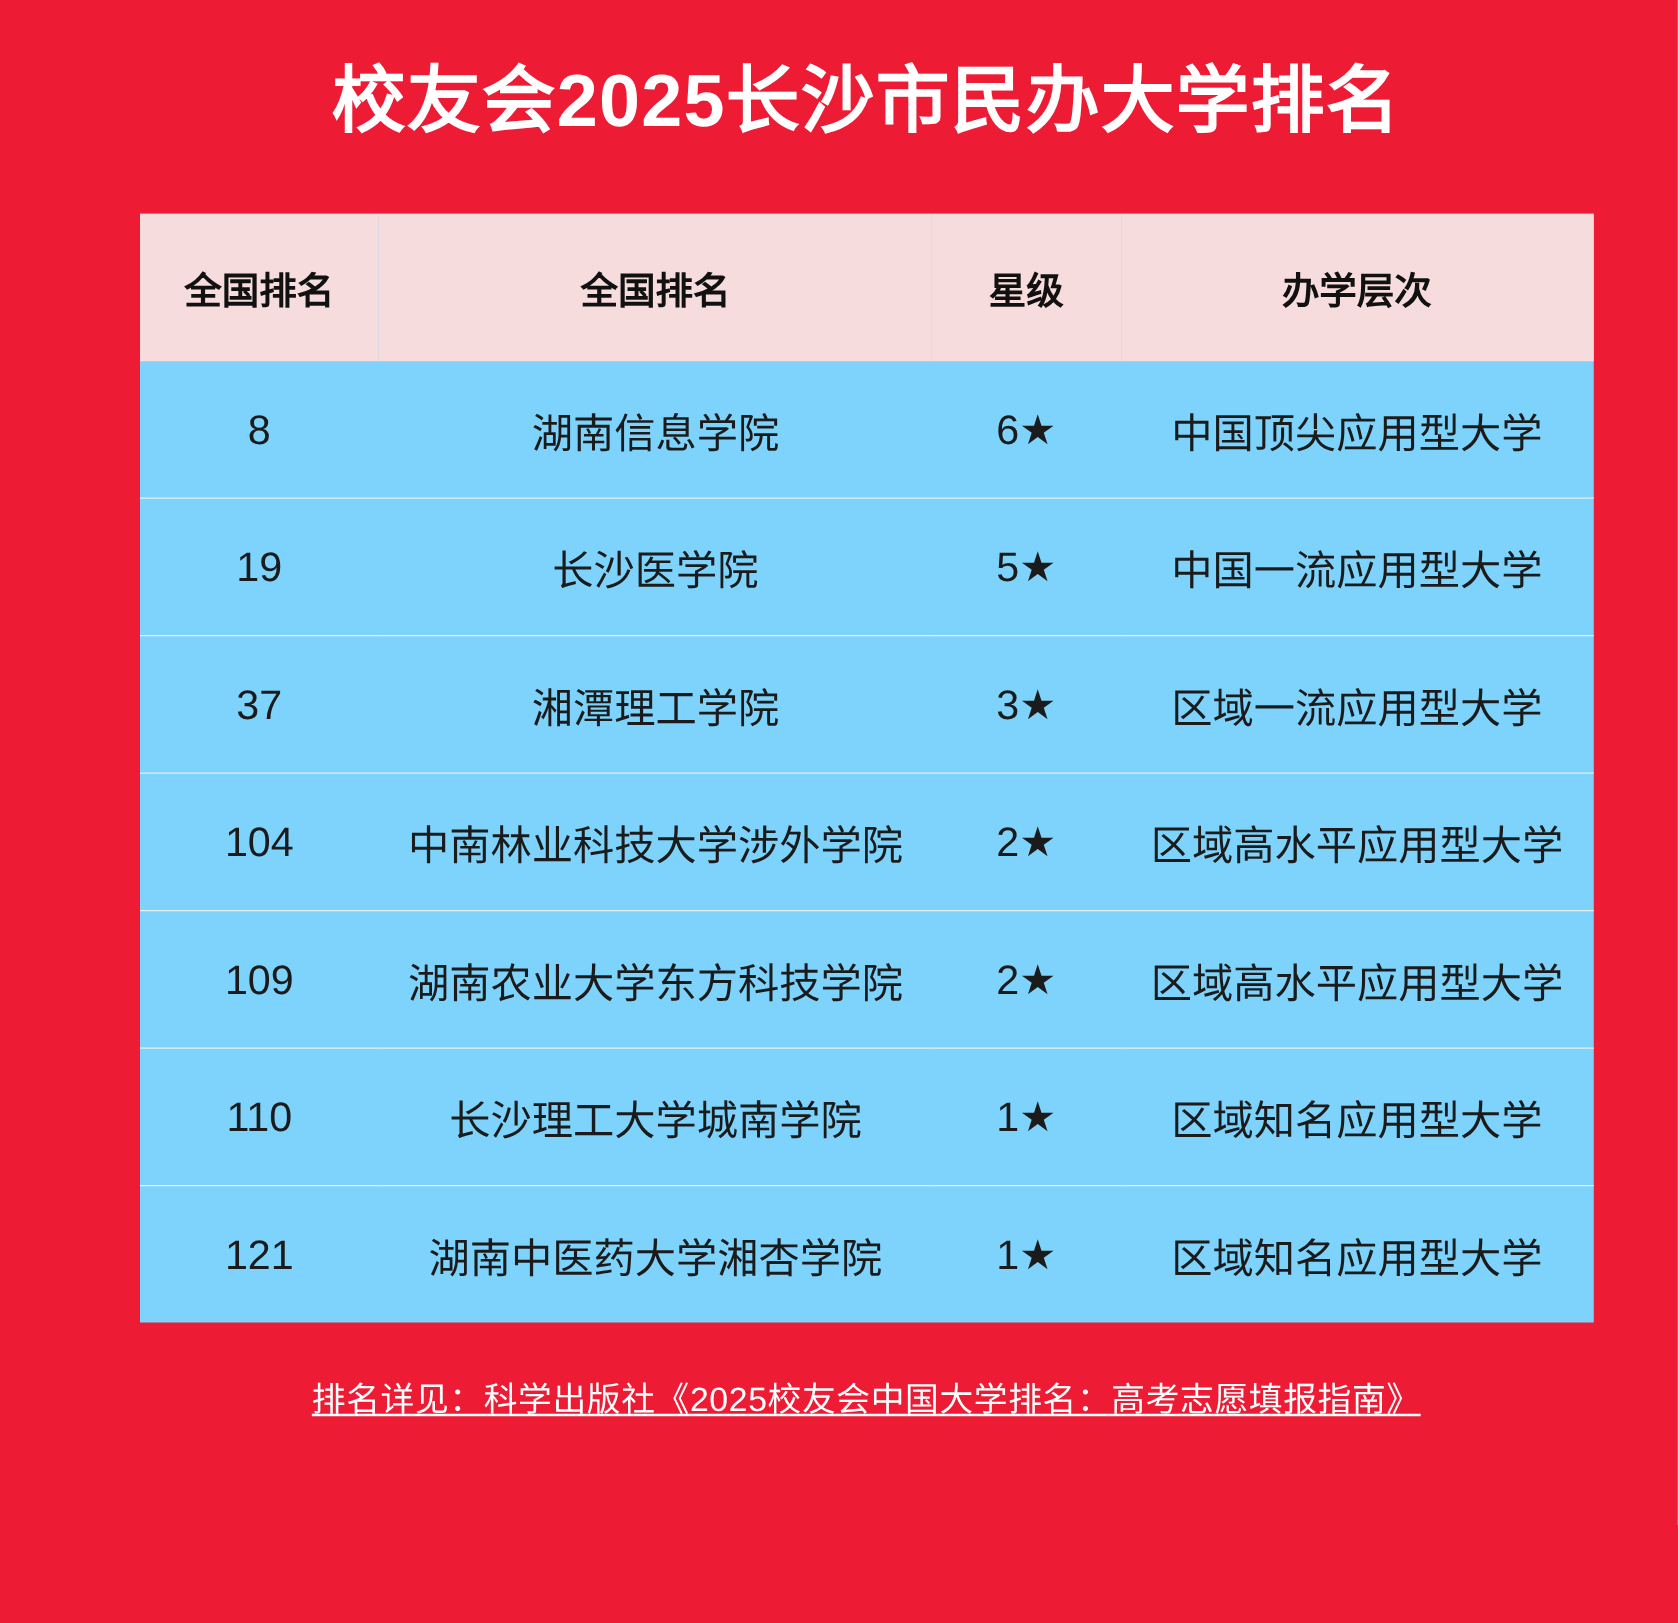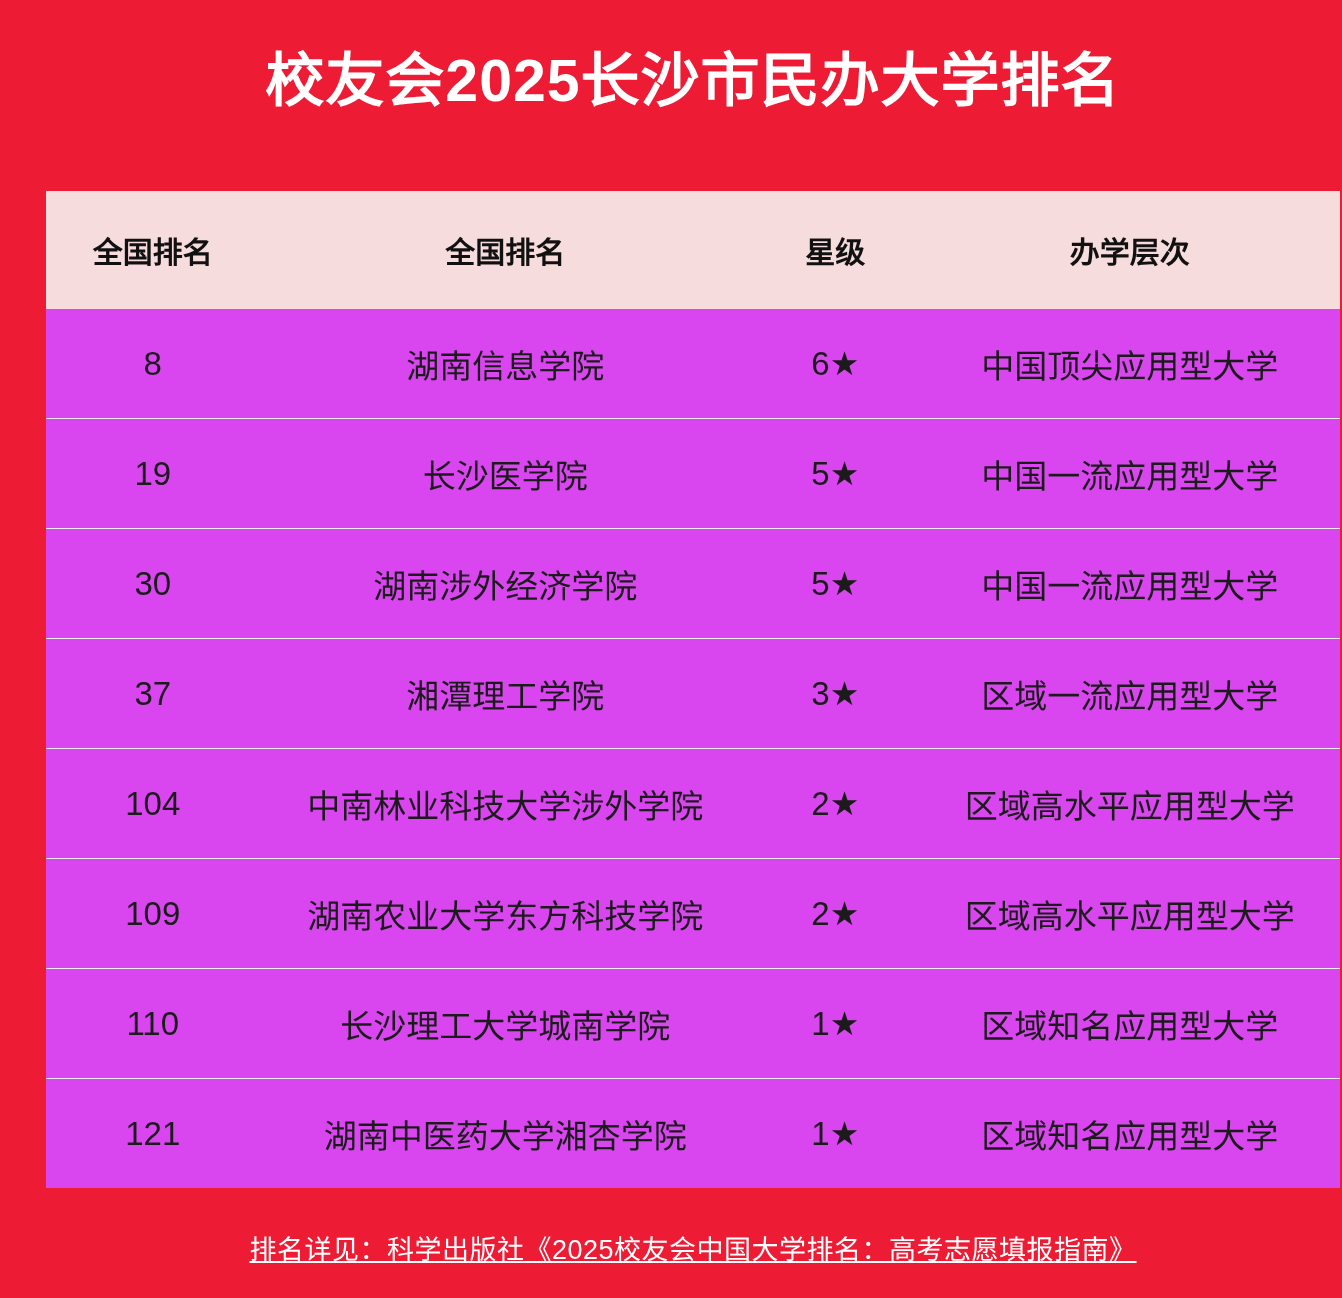--- a/index.html
+++ b/index.html
@@ -28,23 +28,23 @@
     font-size: 59px;
     font-weight: bold;
     letter-spacing: 1px;
     line-height: 1;
     margin-top: 52px;
     margin-bottom: 0;
     text-align: center;
     white-space: nowrap;
   }
   .table-wrap {
-    width: 1294px;
-    margin-top: 80px;
-    background: #d946ef;
+    width: 1163px;
+    margin-top: 60px;
+    background: #7dd3fc;
     box-sizing: border-box;
   }
   table.rank-table {
     width: 100%;
     border-collapse: collapse;
     table-layout: fixed;
   }
   table.rank-table thead tr {
     background: #F7DCDE;
   }
@@ -117,26 +117,20 @@
           <td class="cell-star">6★</td>
           <td class="cell-level">中国顶尖应用型大学</td>
         </tr>
         <tr>
           <td class="cell-rank">19</td>
           <td class="cell-name">长沙医学院</td>
           <td class="cell-star">5★</td>
           <td class="cell-level">中国一流应用型大学</td>
         </tr>
         <tr>
-          <td class="cell-rank">30</td>
-          <td class="cell-name">湖南涉外经济学院</td>
-          <td class="cell-star">5★</td>
-          <td class="cell-level">中国一流应用型大学</td>
-        </tr>
-        <tr>
           <td class="cell-rank">37</td>
           <td class="cell-name">湘潭理工学院</td>
           <td class="cell-star">3★</td>
           <td class="cell-level">区域一流应用型大学</td>
         </tr>
         <tr>
           <td class="cell-rank">104</td>
           <td class="cell-name">中南林业科技大学涉外学院</td>
           <td class="cell-star">2★</td>
           <td class="cell-level">区域高水平应用型大学</td>

